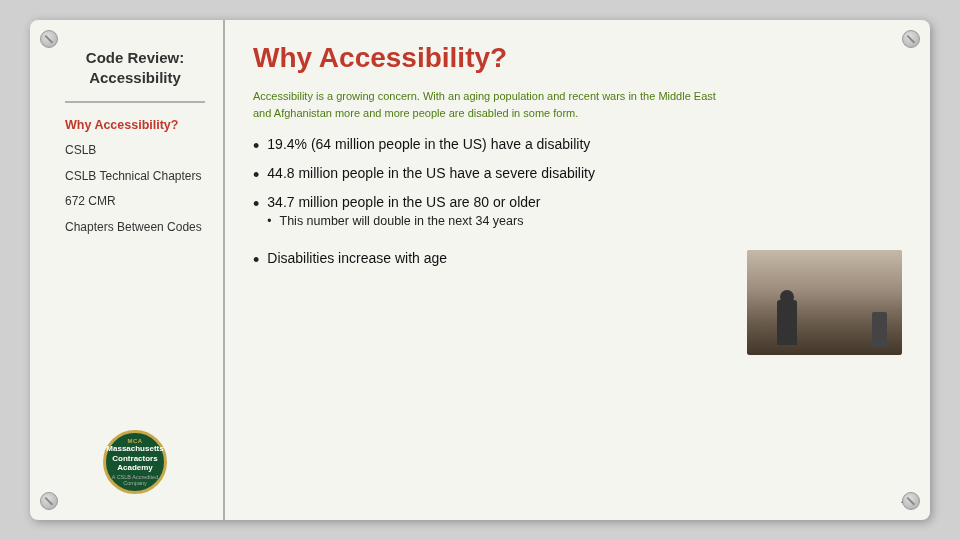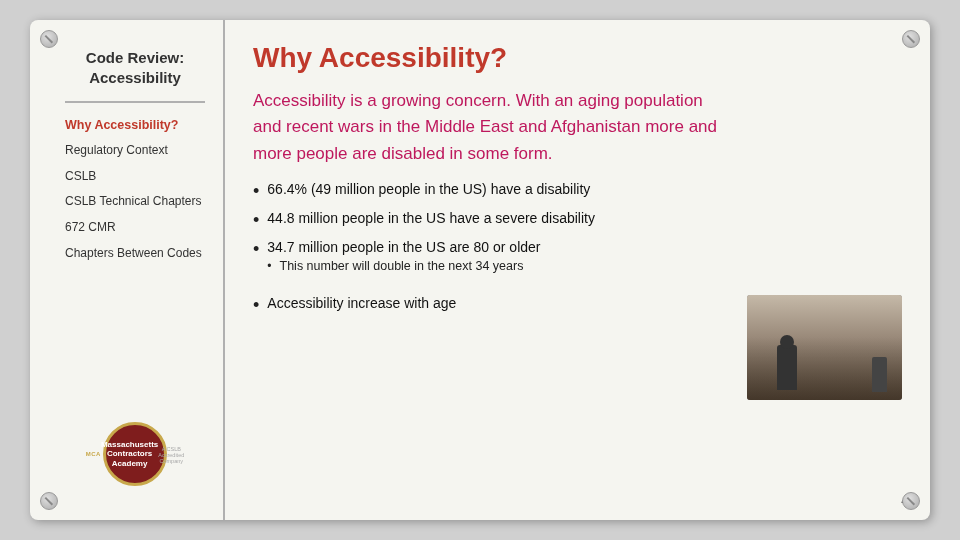--- a/index.html
+++ b/index.html
@@ -45,21 +45,21 @@
     }
     .screw.tl { top: 10px; left: 10px; }
     .screw.tr { top: 10px; right: 10px; }
     .screw.bl { bottom: 10px; left: 10px; }
     .screw.br { bottom: 10px; right: 10px; }
 
     
     .sidebar {
       width: 195px;
       flex-shrink: 0;
-      padding: 20px 18px 24px 35px;
+      padding: 20px 18px 16px 35px;
       display: flex;
       flex-direction: column;
       border-right: 2px solid #b0b0b0;
     }
 
     .sidebar-title {
       font-size: 15px;
       font-weight: 600;
       color: #333;
       text-align: center;
@@ -96,23 +96,23 @@
       display: flex;
       flex-direction: column;
       align-items: center;
       padding-bottom: 10px;
     }
 
     .logo-circle {
       width: 64px;
       height: 64px;
       border-radius: 50%;
-      background: #7f1d1d;
-      display: flex;
-      flex-direction: row;
+      background: #14532d;
+      display: flex;
+      flex-direction: column;
       align-items: center;
       justify-content: center;
       border: 3px solid #c8a84b;
     }
     .logo-text-top {
       color: #c8a84b;
       font-size: 6px;
       font-weight: 700;
       letter-spacing: 0.5px;
       text-align: center;
@@ -141,22 +141,22 @@
 
     .content-title {
       font-size: 28px;
       font-weight: 700;
       color: #c0392b;
       margin-bottom: 14px;
       font-family: 'Segoe UI', Arial, sans-serif;
     }
 
     .content-intro {
-      font-size: 17px;
-      color: #be185d;
+      font-size: 11px;
+      color: #4d7c0f;
       line-height: 1.55;
       margin-bottom: 14px;
       max-width: 480px;
     }
 
     .bullet-list {
       list-style: none;
       margin-bottom: 8px;
     }
 
@@ -276,21 +276,20 @@
   <div class="screw tr"></div>
   <div class="screw bl"></div>
   <div class="screw br"></div>
 
   <div class="sidebar">
     <div class="sidebar-title" style="white-space:pre-line;">Code Review:
 Accessibility</div>
     <div class="sidebar-divider"></div>
     <nav class="sidebar-nav">
       <div class="nav-item active">Why Accessibility?</div>
-      <div class="nav-item">Regulatory Context</div>
       <div class="nav-item">CSLB</div>
       <div class="nav-item">CSLB Technical Chapters</div>
       <div class="nav-item">672 CMR</div>
       <div class="nav-item">Chapters Between Codes</div>
     </nav>
     <div class="sidebar-logo">
       <div class="logo-circle">
         <div class="logo-text-top">MCA</div>
         <div class="logo-text-mid" style="white-space:pre-line;">Massachusetts
 Contractors
@@ -300,21 +299,21 @@
     </div>
   </div>
 
   <div class="content">
     <div class="content-title">Why Accessibility?</div>
     <p class="content-intro">Accessibility is a growing concern. With an aging population and recent wars in the Middle East and Afghanistan more and more people are disabled in some form.</p>
 
     <ul class="bullet-list">
       <li>
         <span class="bullet-dot">•</span>
-        <span>66.4% (49 million people in the US) have a disability</span>
+        <span>19.4% (64 million people in the US) have a disability</span>
       </li>
       <li>
         <span class="bullet-dot">•</span>
         <span>44.8 million people in the US have a severe disability</span>
       </li>
       <li>
         <span class="bullet-dot">•</span>
         <div>
           <span>34.7 million people in the US are 80 or older</span>
           <ul class="sub-bullet-list">
@@ -325,21 +324,21 @@
           </ul>
         </div>
       </li>
     </ul>
 
     <div class="last-two-row">
       <div class="last-bullets">
         <ul class="bullet-list">
           <li>
             <span class="bullet-dot">•</span>
-            <span>Accessibility increase with age</span>
+            <span>Disabilities increase with age</span>
           </li>
         </ul>
       </div>
       <div class="photo-box">
         <div class="photo-silhouette"></div>
         <div class="photo-people"></div>
       </div>
     </div>
   </div>
 

